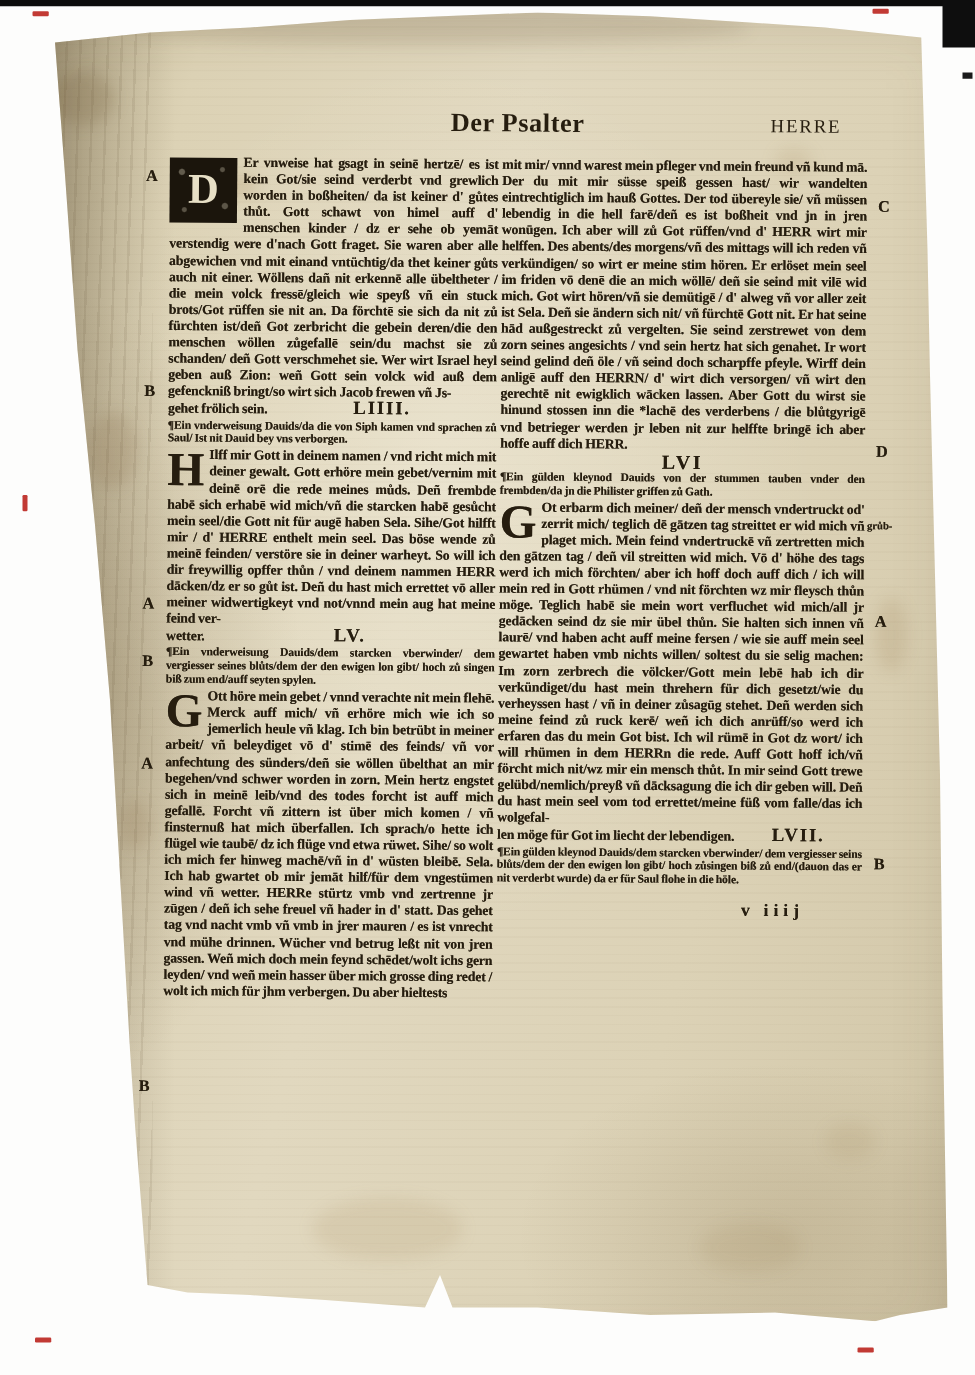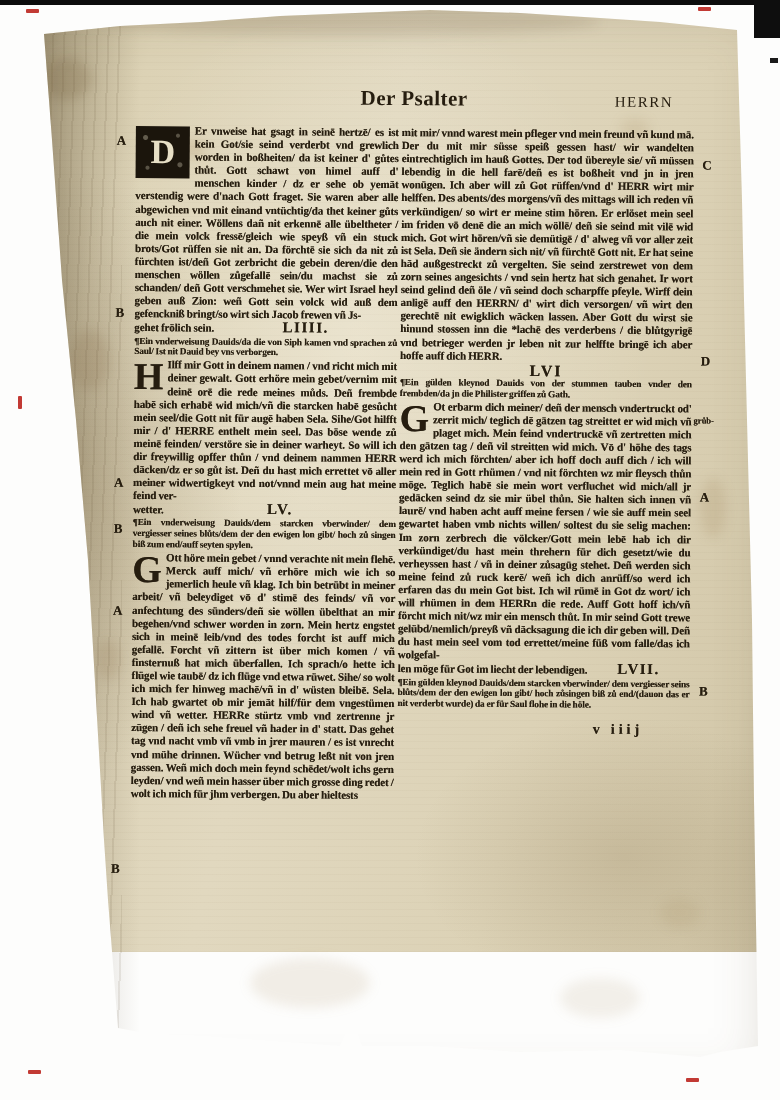--- a/index.html
+++ b/index.html
@@ -7,21 +7,21 @@
        font-family:"Liberation Serif","DejaVu Serif",serif;}
   .scene{position:relative;width:780px;height:1100px;background:#fdfdfc;}
 
   
   .topbar{position:absolute;left:0;top:0;width:780px;height:5px;background:#0c0c0c;}
   .corner-black{position:absolute;right:0;top:0;width:26px;height:38px;background:#0e0e0e;}
   .corner-dash{position:absolute;right:2px;top:58px;width:8px;height:5px;background:#1a1a1a;}
   .redmark{position:absolute;background:#c23a34;border-radius:1px;}
 
   
-  .page{position:absolute;left:0;top:0;width:780px;height:952px;
+  .page{position:absolute;left:0;top:0;width:780px;height:1100px;
     background:
       radial-gradient(ellipse 420px 500px at 46% 36%, rgba(255,252,240,.30), transparent 70%),
       radial-gradient(ellipse 300px 200px at 80% 90%, rgba(120,98,60,.18), transparent 70%),
       radial-gradient(ellipse 260px 420px at 6% 50%, rgba(105,85,50,.30), transparent 75%),
       repeating-linear-gradient(0deg, rgba(120,100,70,.035) 0 1px, transparent 1px 7px),
       linear-gradient(104deg,#b2a586 0%,#cdc2a3 7%,#dcd2b5 16%,#e1d8bf 42%,#dcd2b6 70%,#d4c9ab 90%,#c7bb9c 100%);
     clip-path: polygon(44px 34px,120px 26px,200px 22px,280px 16px,430px 10px,520px 13px,600px 18px,660px 22px,737px 30px,
       742px 200px,744px 300px,748px 460px,752px 620px,754px 800px,758px 1046px,
       720px 1052px,700px 1057px,620px 1050px,520px 1052px,430px 1046px,362px 1046px,352px 1020px,340px 1046px,
       260px 1040px,200px 1036px,150px 1034px,118px 1028px,
@@ -98,21 +98,21 @@
     <div class="stain" style="left:250px;top:958px;width:120px;height:50px;background:rgba(160,125,75,.12);"></div>
     <div class="stain" style="left:560px;top:978px;width:80px;height:40px;background:rgba(150,115,65,.10);"></div>
     <div class="stain" style="left:660px;top:898px;width:40px;height:30px;background:rgba(150,115,65,.10);"></div>
 
     <div class="edge-tone"></div>
 
     <div class="textlayer">
 
       <div class="running-head">
         <span class="rh-title">Der Psalter</span>
-        <span class="rh-folio">HERRN</span>
+        <span class="rh-folio">HERRE</span>
       </div>
 
       <div class="col col-left">
         <span class="mletter mL" style="top:10px;">A</span>
         <span class="mletter mL" style="top:182px;">B</span>
         <span class="mletter mL" style="top:352px;">A</span>
         <span class="mletter mL" style="top:398px;">B</span>
         <span class="mletter mL" style="top:480px;">A</span>
         <span class="mletter mL" style="top:738px;">B</span>
 

